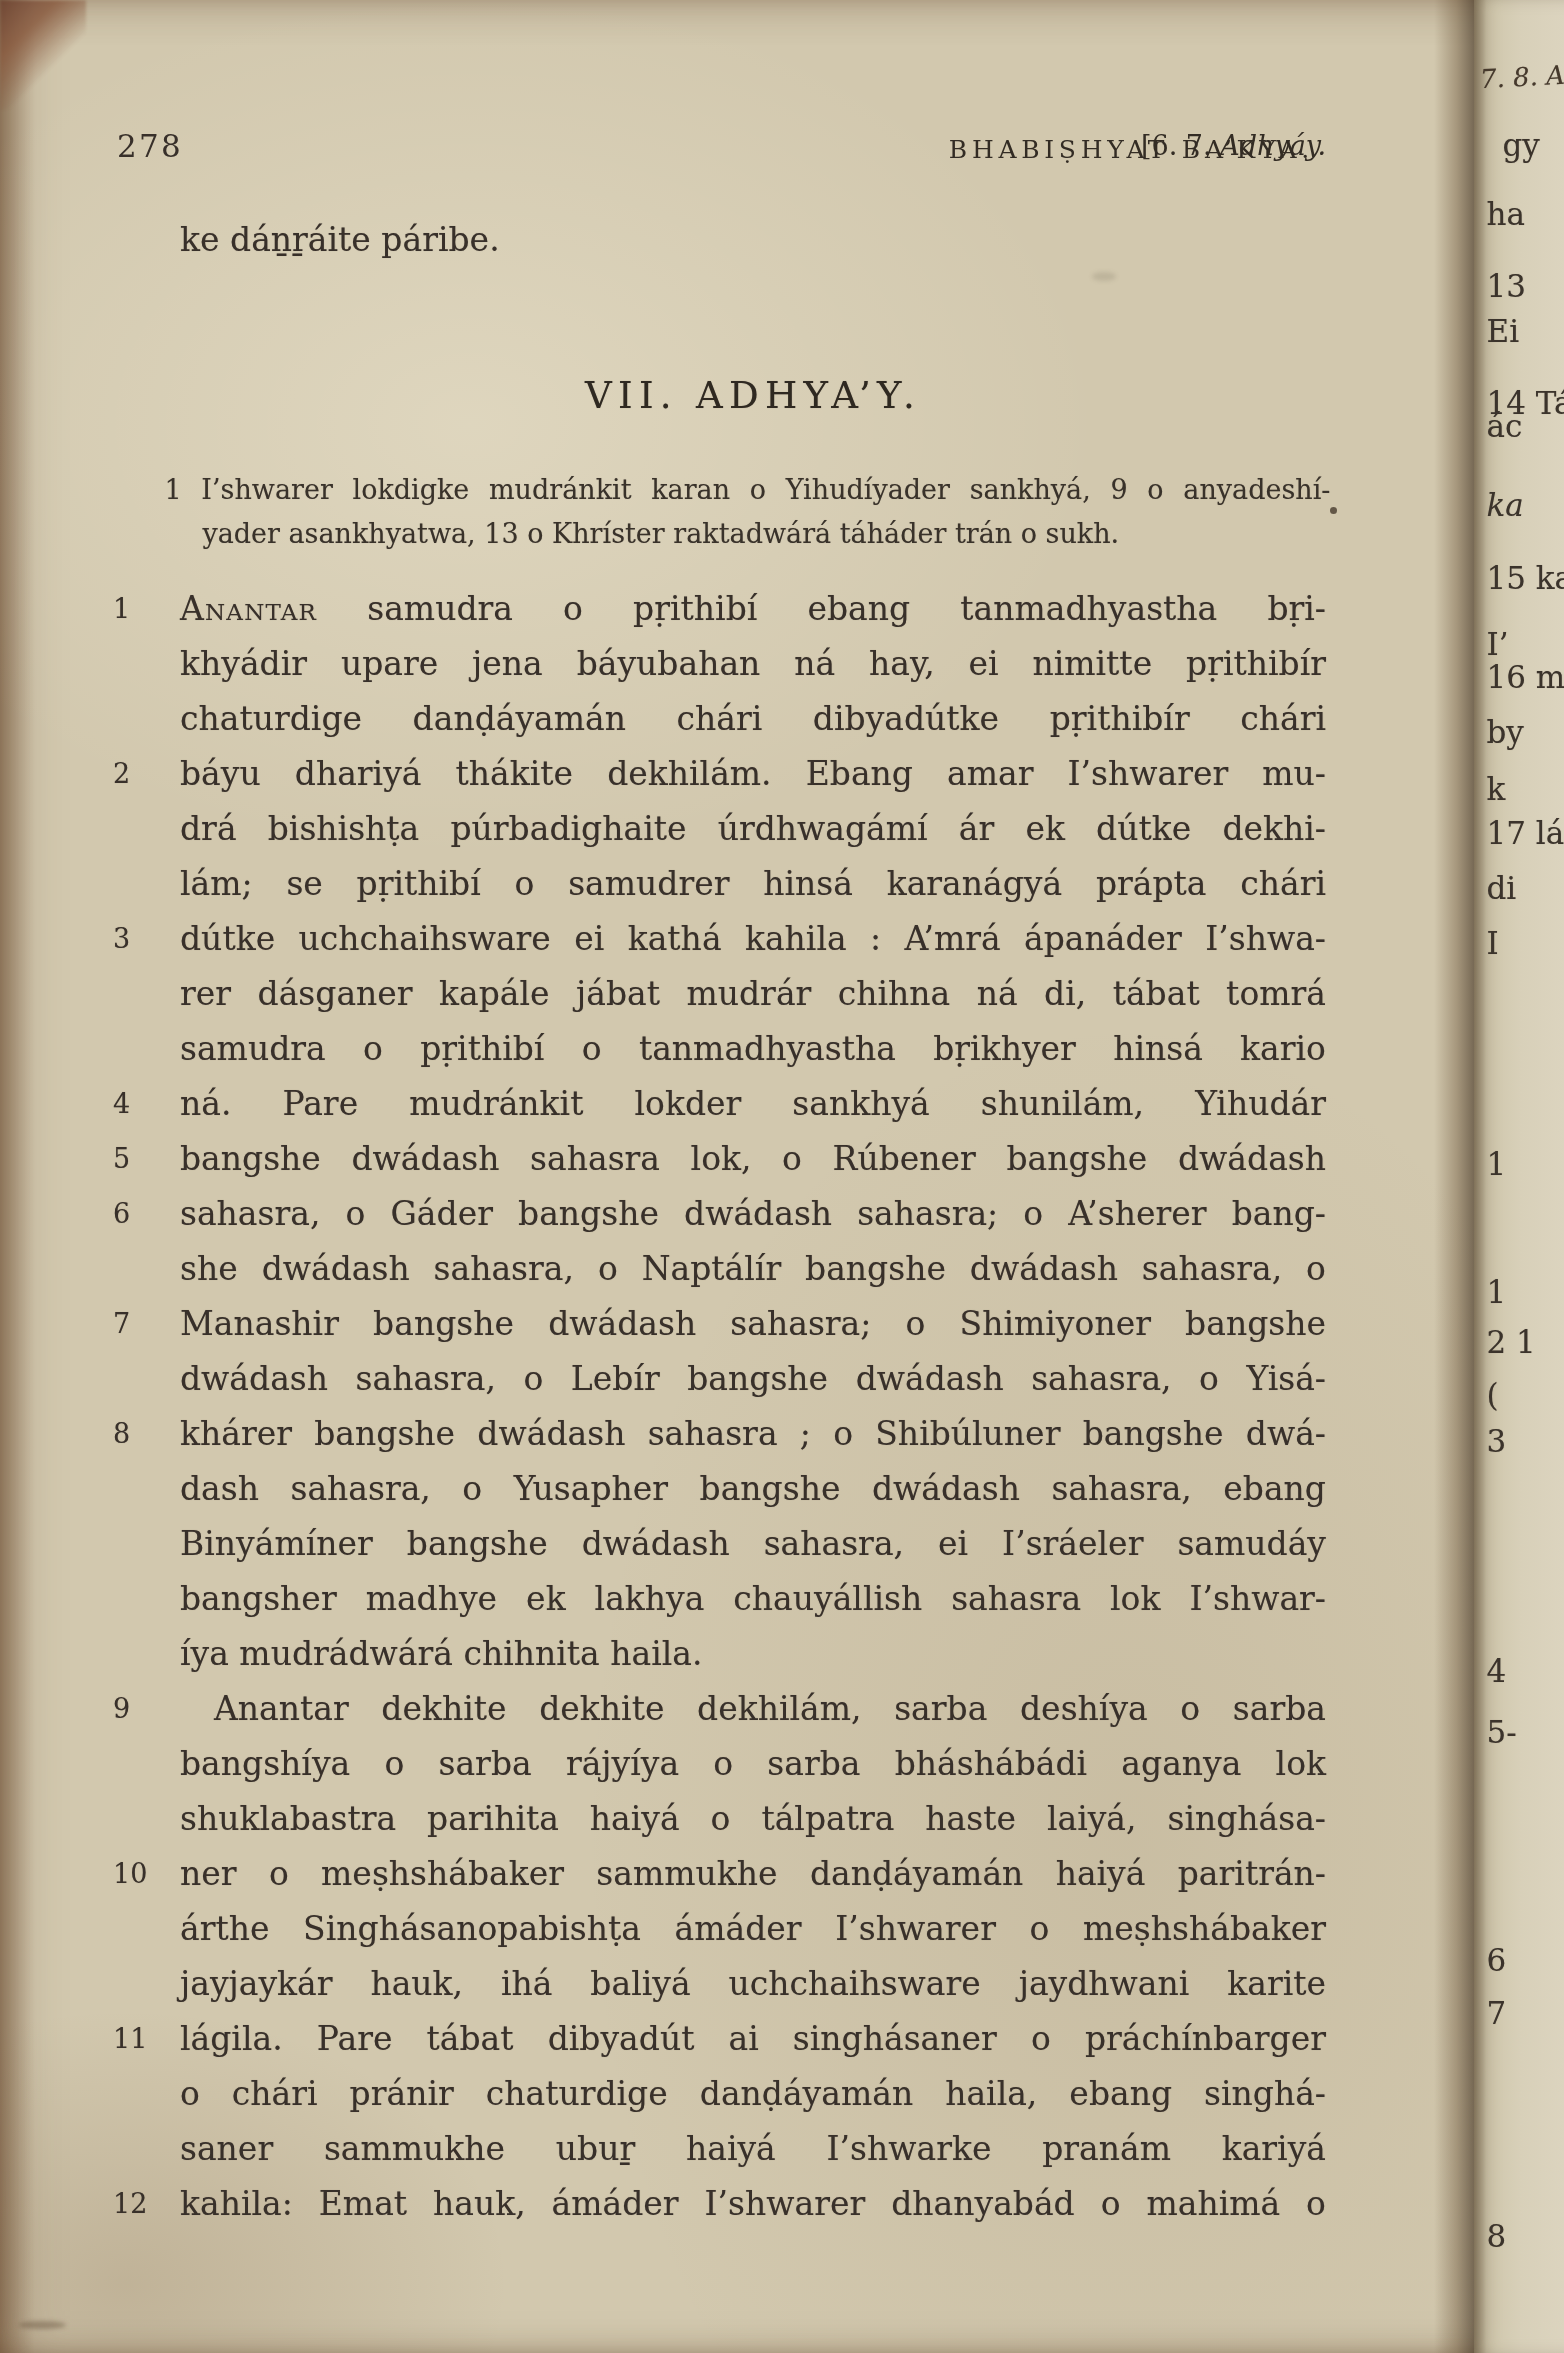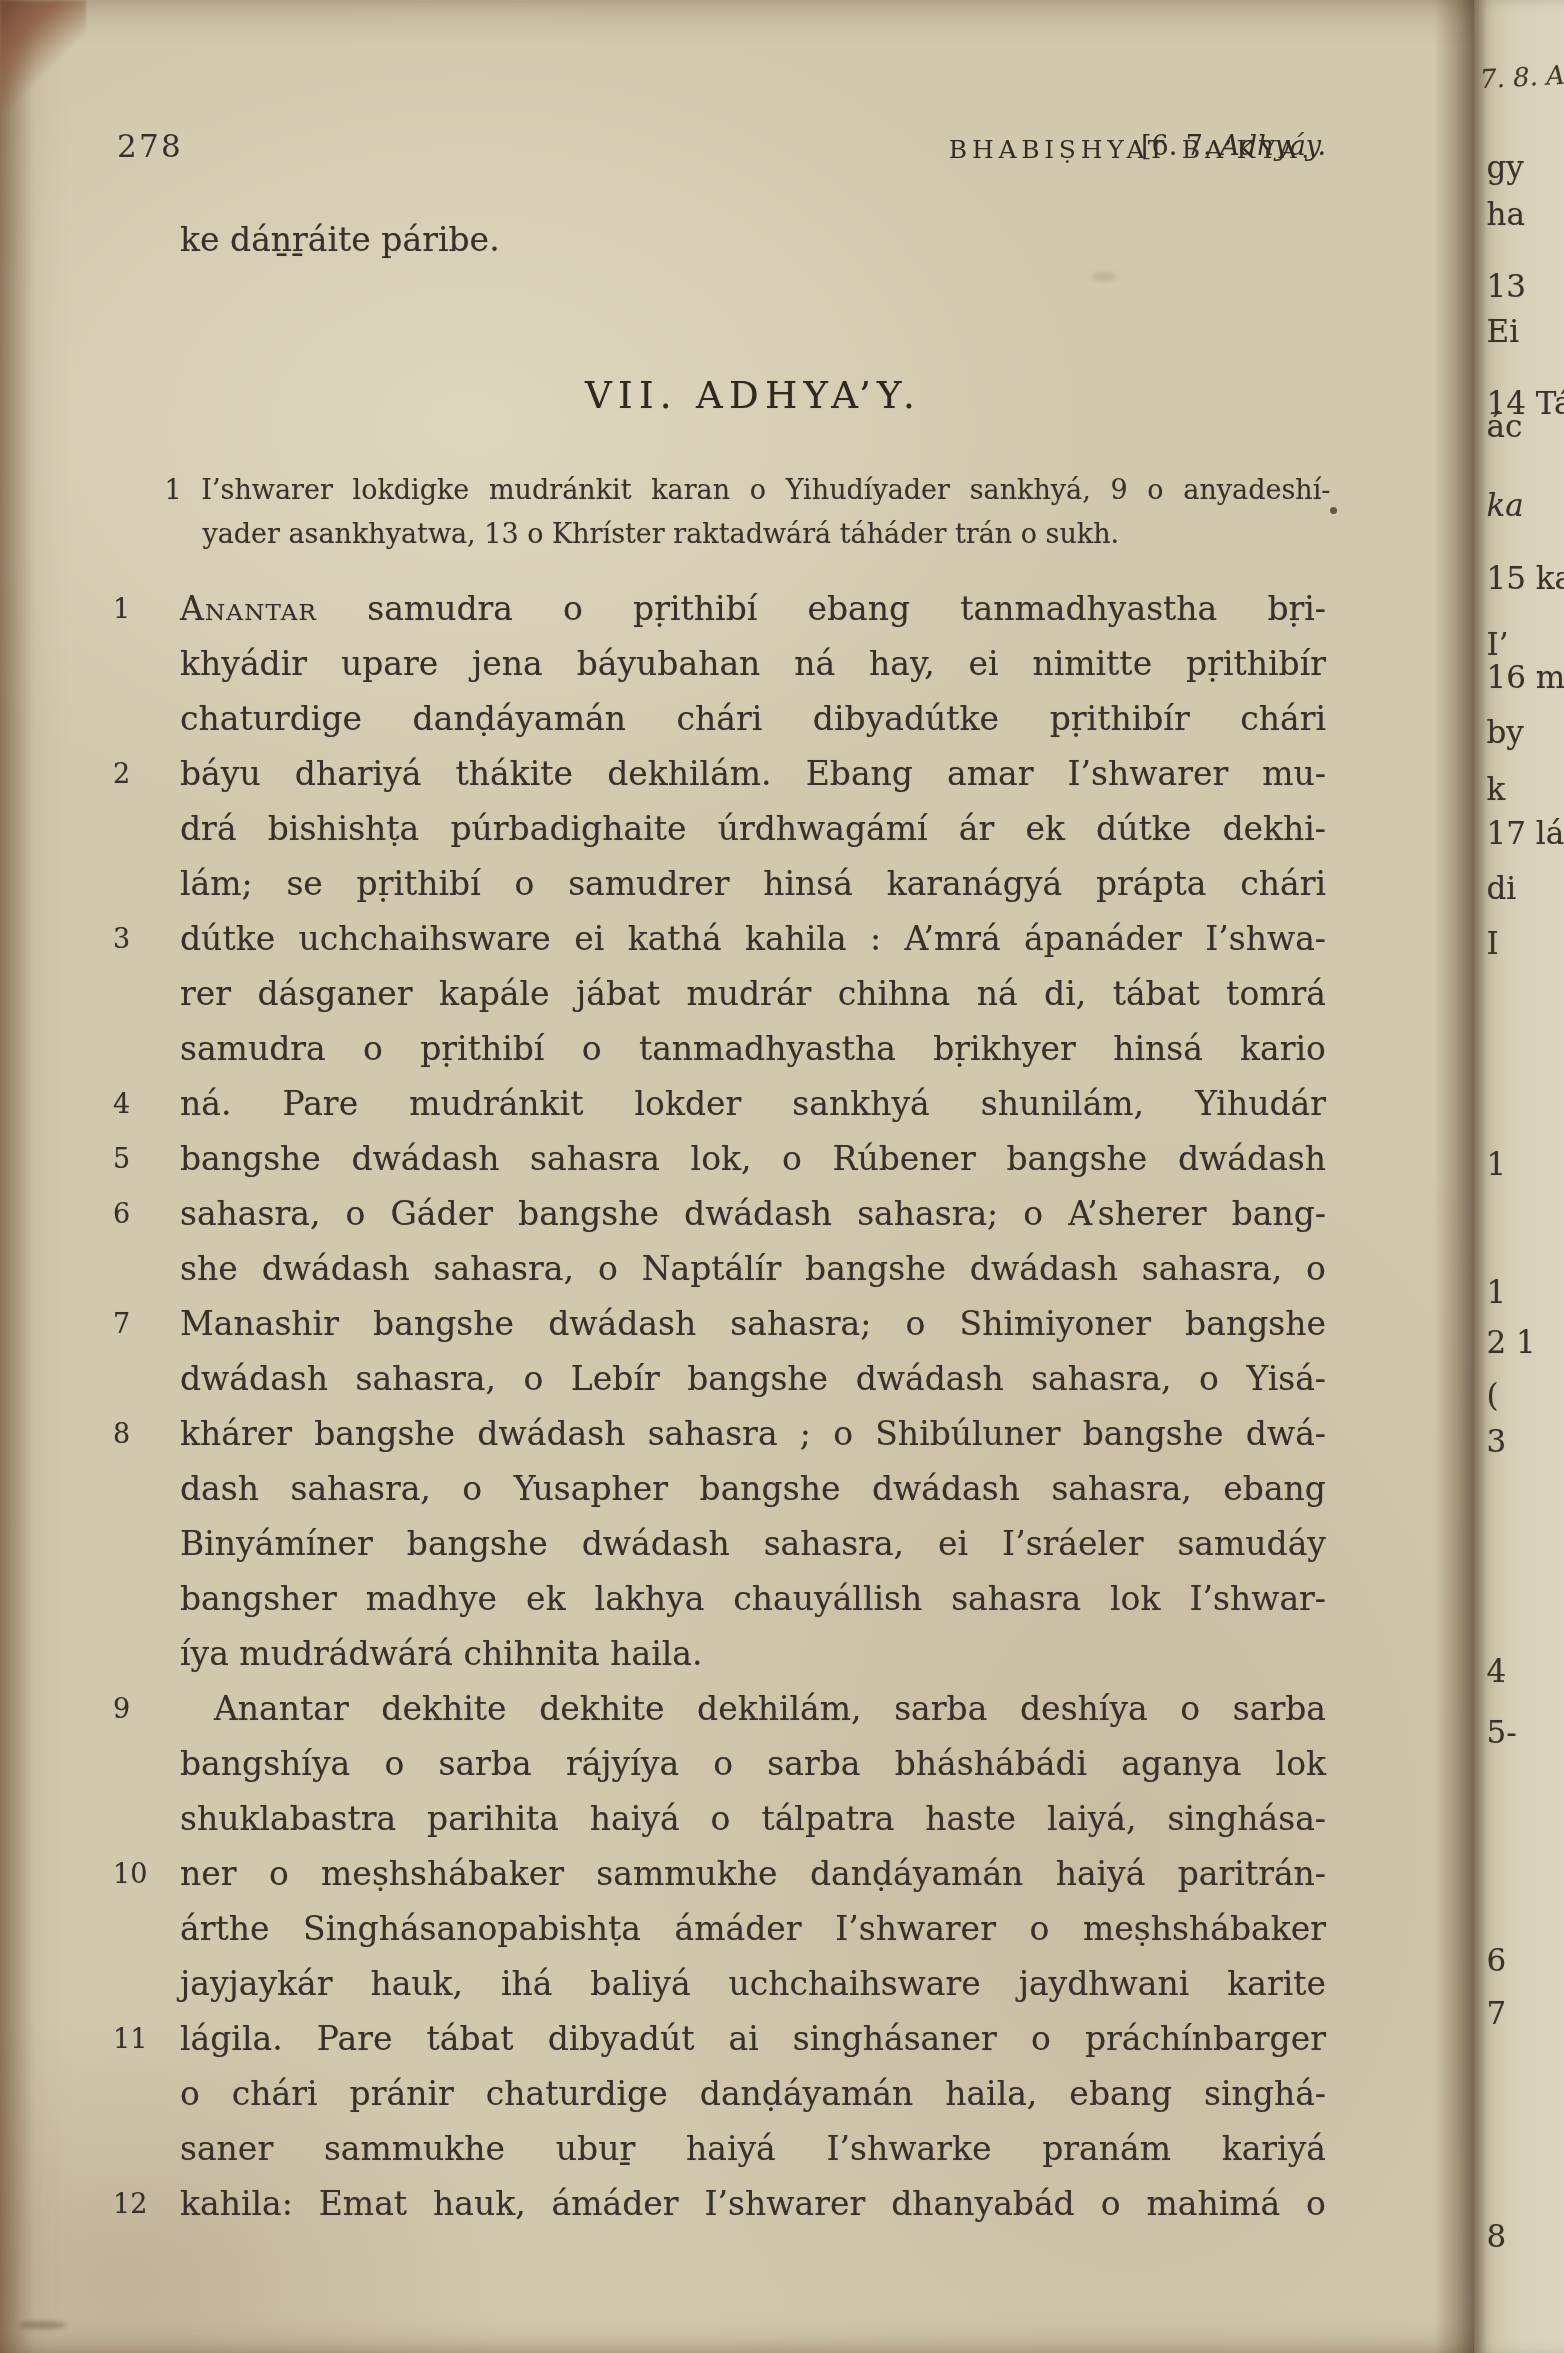--- a/index.html
+++ b/index.html
@@ -175,21 +175,21 @@
   </div>
 
   <div class="speck" id="speck-1"></div>
   <div class="speck" id="speck-2"></div>
   <div class="speck" id="speck-3"></div>
 
   <div id="gutter"></div>
 
   <div id="next-page">
       <span class="frag frag-hdr" style="top: 59px;">7. 8. A</span>
-      <span class="frag" style="top: 149px;">gy</span>
+      <span class="frag" style="top: 127px; margin-left: 16px;">gy</span>
       <span class="frag" style="top: 196px;">ha</span>
       <span class="frag" style="top: 268px;">13</span>
       <span class="frag" style="top: 313px;">Ei</span>
       <span class="frag" style="top: 385px;">14 Tá</span>
       <span class="frag" style="top: 408px;">ác</span>
       <span class="frag" style="top: 487px; font-style: italic;">ka</span>
       <span class="frag" style="top: 560px;">15 ka</span>
       <span class="frag" style="top: 626px;">I’</span>
       <span class="frag" style="top: 659px;">16 m</span>
       <span class="frag" style="top: 714px;">by</span>

